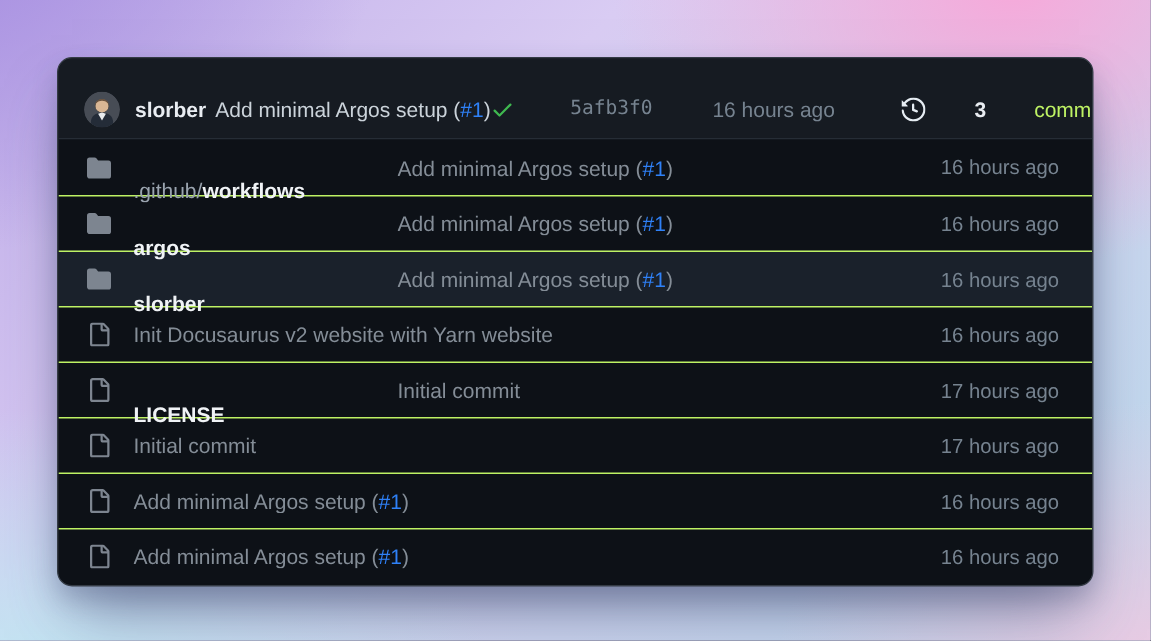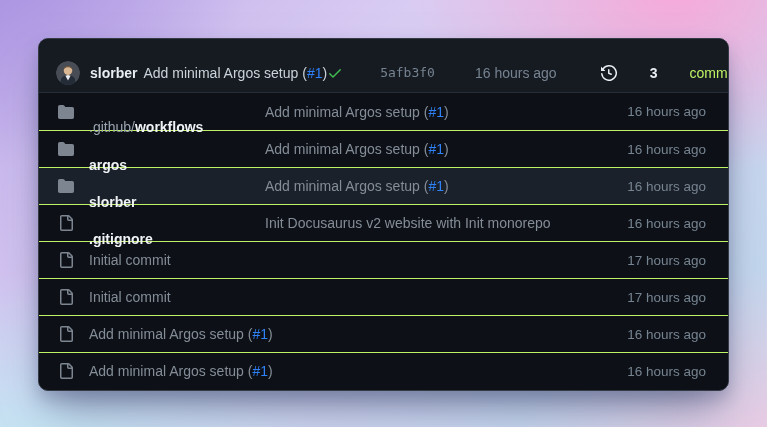--- a/index.html
+++ b/index.html
@@ -127,30 +127,30 @@
       <span class="fname"><span class="prefix"></span><span>slorber</span></span>
       <span class="fmsg"><span>Add minimal Argos setup (</span><a class="link">#1</a><span>)</span></span>
       <span class="fdate">16 hours ago</span>
     </div>
     <div class="row">
       <span class="ficon">
           <svg width="16" height="16" viewBox="0 0 16 16" fill="#7d8590">
             <path d="M2 1.75C2 .784 2.784 0 3.75 0h6.586c.464 0 .909.184 1.237.513l2.914 2.914c.329.328.513.773.513 1.237v9.586A1.75 1.75 0 0 1 13.25 16h-9.5A1.75 1.75 0 0 1 2 14.25Zm1.75-.25a.25.25 0 0 0-.25.25v12.5c0 .138.112.25.25.25h9.5a.25.25 0 0 0 .25-.25V6h-2.75A1.75 1.75 0 0 1 9 4.25V1.5Zm6.75.062V4.25c0 .138.112.25.25.25h2.688l-.011-.013-2.914-2.914-.013-.011Z"></path>
           </svg>
         </span>
-      <span class="fname"><span class="prefix"></span><span>.gitignore</span></span>
-      <span class="fmsg"><span>Init Docusaurus v2 website with Init monorepo</span><a class="link"></a><span></span></span>
+      <span class="fmsg"><span>Init Docusaurus v2 website with Yarn website</span><a class="link"></a><span></span></span>
       <span class="fdate">16 hours ago</span>
     </div>
     <div class="row">
       <span class="ficon">
           <svg width="16" height="16" viewBox="0 0 16 16" fill="#7d8590">
             <path d="M2 1.75C2 .784 2.784 0 3.75 0h6.586c.464 0 .909.184 1.237.513l2.914 2.914c.329.328.513.773.513 1.237v9.586A1.75 1.75 0 0 1 13.25 16h-9.5A1.75 1.75 0 0 1 2 14.25Zm1.75-.25a.25.25 0 0 0-.25.25v12.5c0 .138.112.25.25.25h9.5a.25.25 0 0 0 .25-.25V6h-2.75A1.75 1.75 0 0 1 9 4.25V1.5Zm6.75.062V4.25c0 .138.112.25.25.25h2.688l-.011-.013-2.914-2.914-.013-.011Z"></path>
           </svg>
         </span>
+      <span class="fname"><span class="prefix"></span><span>LICENSE</span></span>
       <span class="fmsg"><span>Initial commit</span><a class="link"></a><span></span></span>
       <span class="fdate">17 hours ago</span>
     </div>
     <div class="row">
       <span class="ficon">
           <svg width="16" height="16" viewBox="0 0 16 16" fill="#7d8590">
             <path d="M2 1.75C2 .784 2.784 0 3.75 0h6.586c.464 0 .909.184 1.237.513l2.914 2.914c.329.328.513.773.513 1.237v9.586A1.75 1.75 0 0 1 13.25 16h-9.5A1.75 1.75 0 0 1 2 14.25Zm1.75-.25a.25.25 0 0 0-.25.25v12.5c0 .138.112.25.25.25h9.5a.25.25 0 0 0 .25-.25V6h-2.75A1.75 1.75 0 0 1 9 4.25V1.5Zm6.75.062V4.25c0 .138.112.25.25.25h2.688l-.011-.013-2.914-2.914-.013-.011Z"></path>
           </svg>
         </span>
       <span class="fmsg"><span>Initial commit</span><a class="link"></a><span></span></span>

